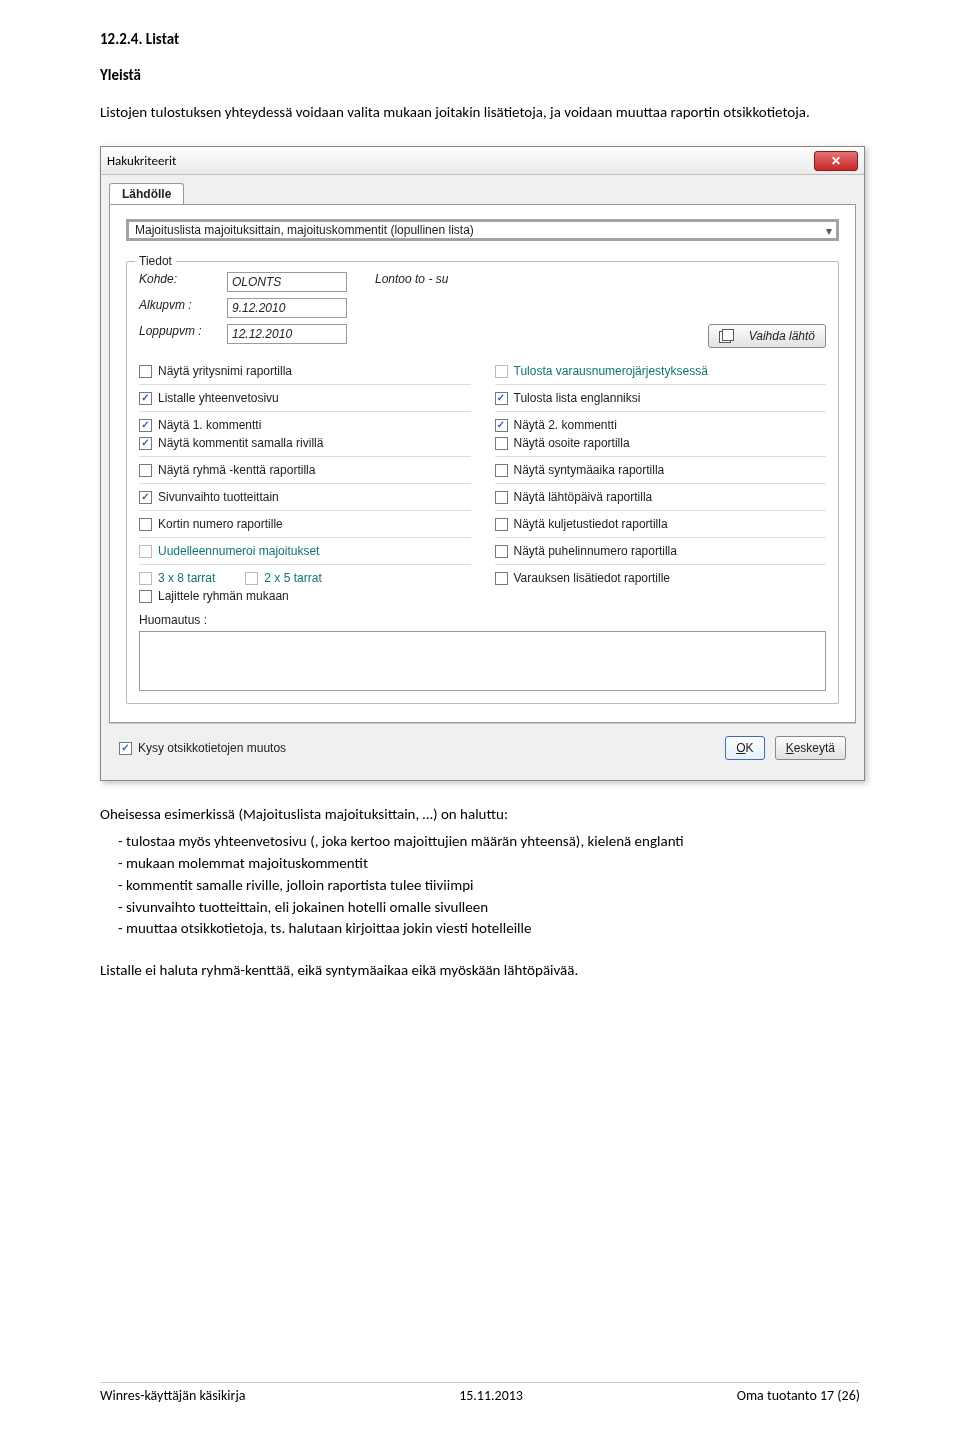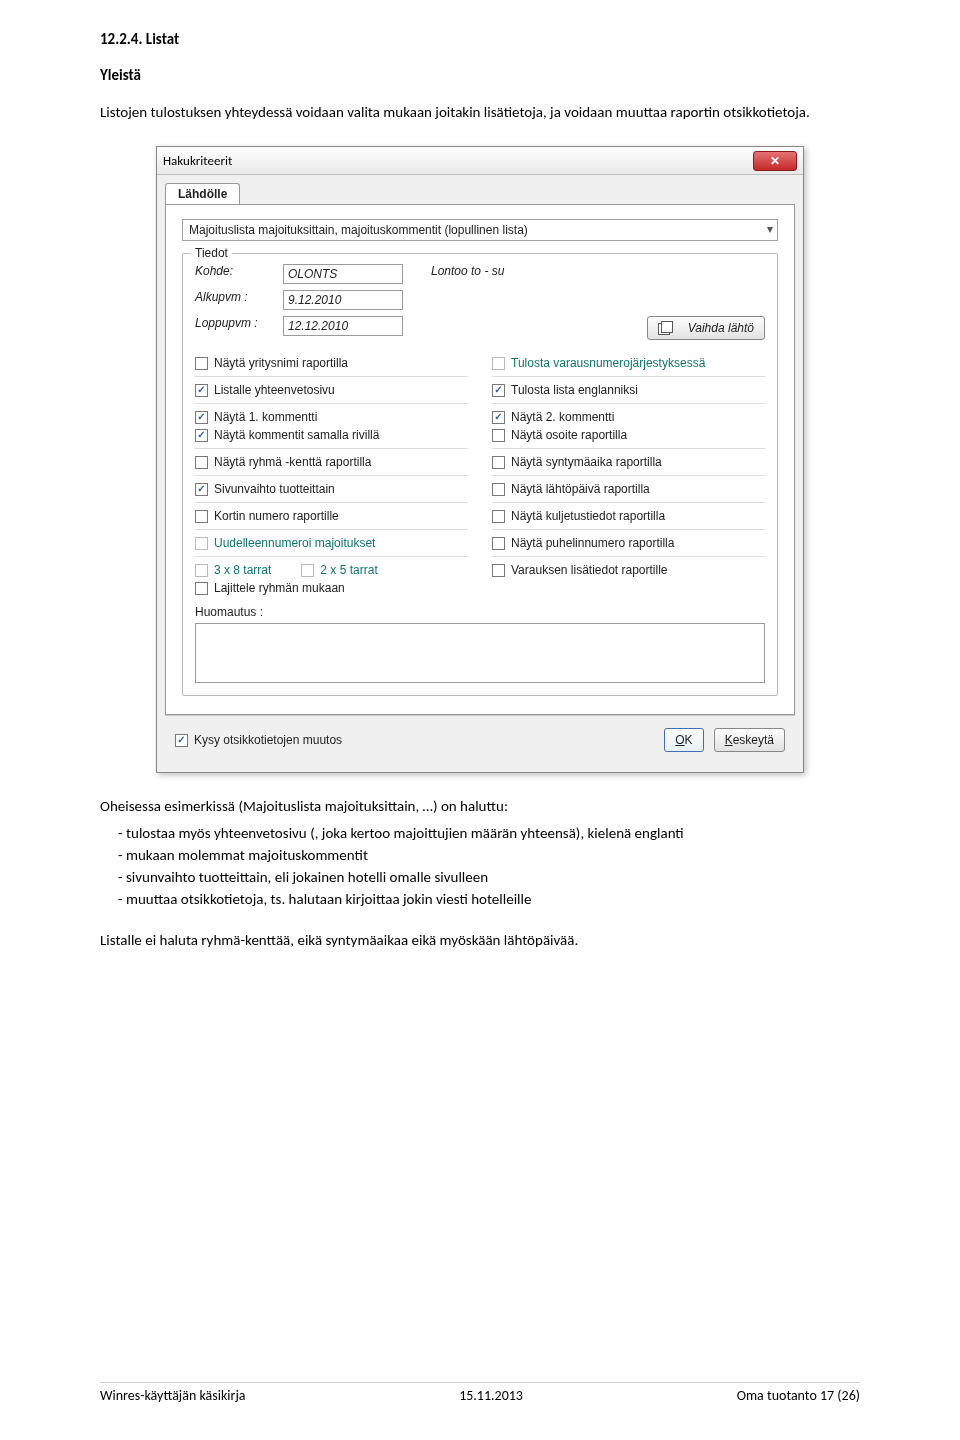--- a/index.html
+++ b/index.html
@@ -11,21 +11,21 @@
     color: #000;
     width: 960px;
     height: 1440px;
     position: relative;
     padding: 30px 100px 0 100px;
   }
   .sec-num { font-size: 15px; font-weight: bold; margin-bottom: 18px; }
   .sec-sub { font-size: 15px; font-weight: bold; margin-bottom: 18px; }
   .para { font-size: 15px; margin-bottom: 24px; line-height: 1.35; }
   .dialog {
-    width: 648px;
+    width: 765px;
     margin: 0 auto 20px auto;
     border: 1px solid #888;
     background: #f0f0f0;
     box-shadow: 2px 2px 6px rgba(0,0,0,.25);
     position: relative;
   }
   .titlebar {
     height: 28px;
     background: linear-gradient(#fefefe,#e9e9e9);
     border-bottom: 1px solid #c0c0c0;
@@ -46,23 +46,23 @@
   .tab {
     background:#fff; border:1px solid #999; border-bottom:none;
     padding:3px 12px; font-size:12px; border-radius:3px 3px 0 0;font-weight:bold;
   }
   .tab-page {
     border:1px solid #999; background:#fff;
     padding:14px 16px 10px 16px;
   }
   .combo {
     width: 100%; height: 22px;
-    border:1px solid #a3a3a3; background:#fff;
+    border:3px solid #a3a3a3; background:#fff;
     display:flex; align-items:center; padding:0 6px;
-    font-size:12px; position:relative; margin-bottom:12px;
+    font-size:12px; position:relative; margin-bottom:20px;
   }
   .combo::after {
     content:"▾"; position:absolute; right:4px; top:2px; color:#555;
   }
   .group {
     border:1px solid #bbb; border-radius:2px;
     padding:10px 12px 12px 12px; margin-bottom:8px;
     position:relative;
   }
   .group-legend {
@@ -276,20 +276,21 @@
         <span><u>K</u>eskeytä</span>
       </div>
     </div>
   </div>
 </div>
 
 <div class="post-para">Oheisessa esimerkissä (Majoituslista majoituksittain, …) on haluttu:</div>
 <ul class="bullets" id="bullets">
     <li>tulostaa myös yhteenvetosivu (, joka kertoo majoittujien määrän yhteensä), kielenä englanti</li>
     <li>mukaan molemmat majoituskommentit</li>
+    <li>kommentit samalle riville, jolloin raportista tulee tiiviimpi</li>
     <li>sivunvaihto tuotteittain, eli jokainen hotelli omalle sivulleen</li>
     <li>muuttaa otsikkotietoja, ts. halutaan kirjoittaa jokin viesti hotelleille</li>
   </ul>
 <div class="para">Listalle ei haluta ryhmä-kenttää, eikä syntymäaikaa eikä myöskään lähtöpäivää.</div>
 
 <div class="footer">
   <span>Winres-käyttäjän käsikirja</span>
   <span>15.11.2013</span>
   <span>Oma tuotanto 17 (26)</span>
 </div>

